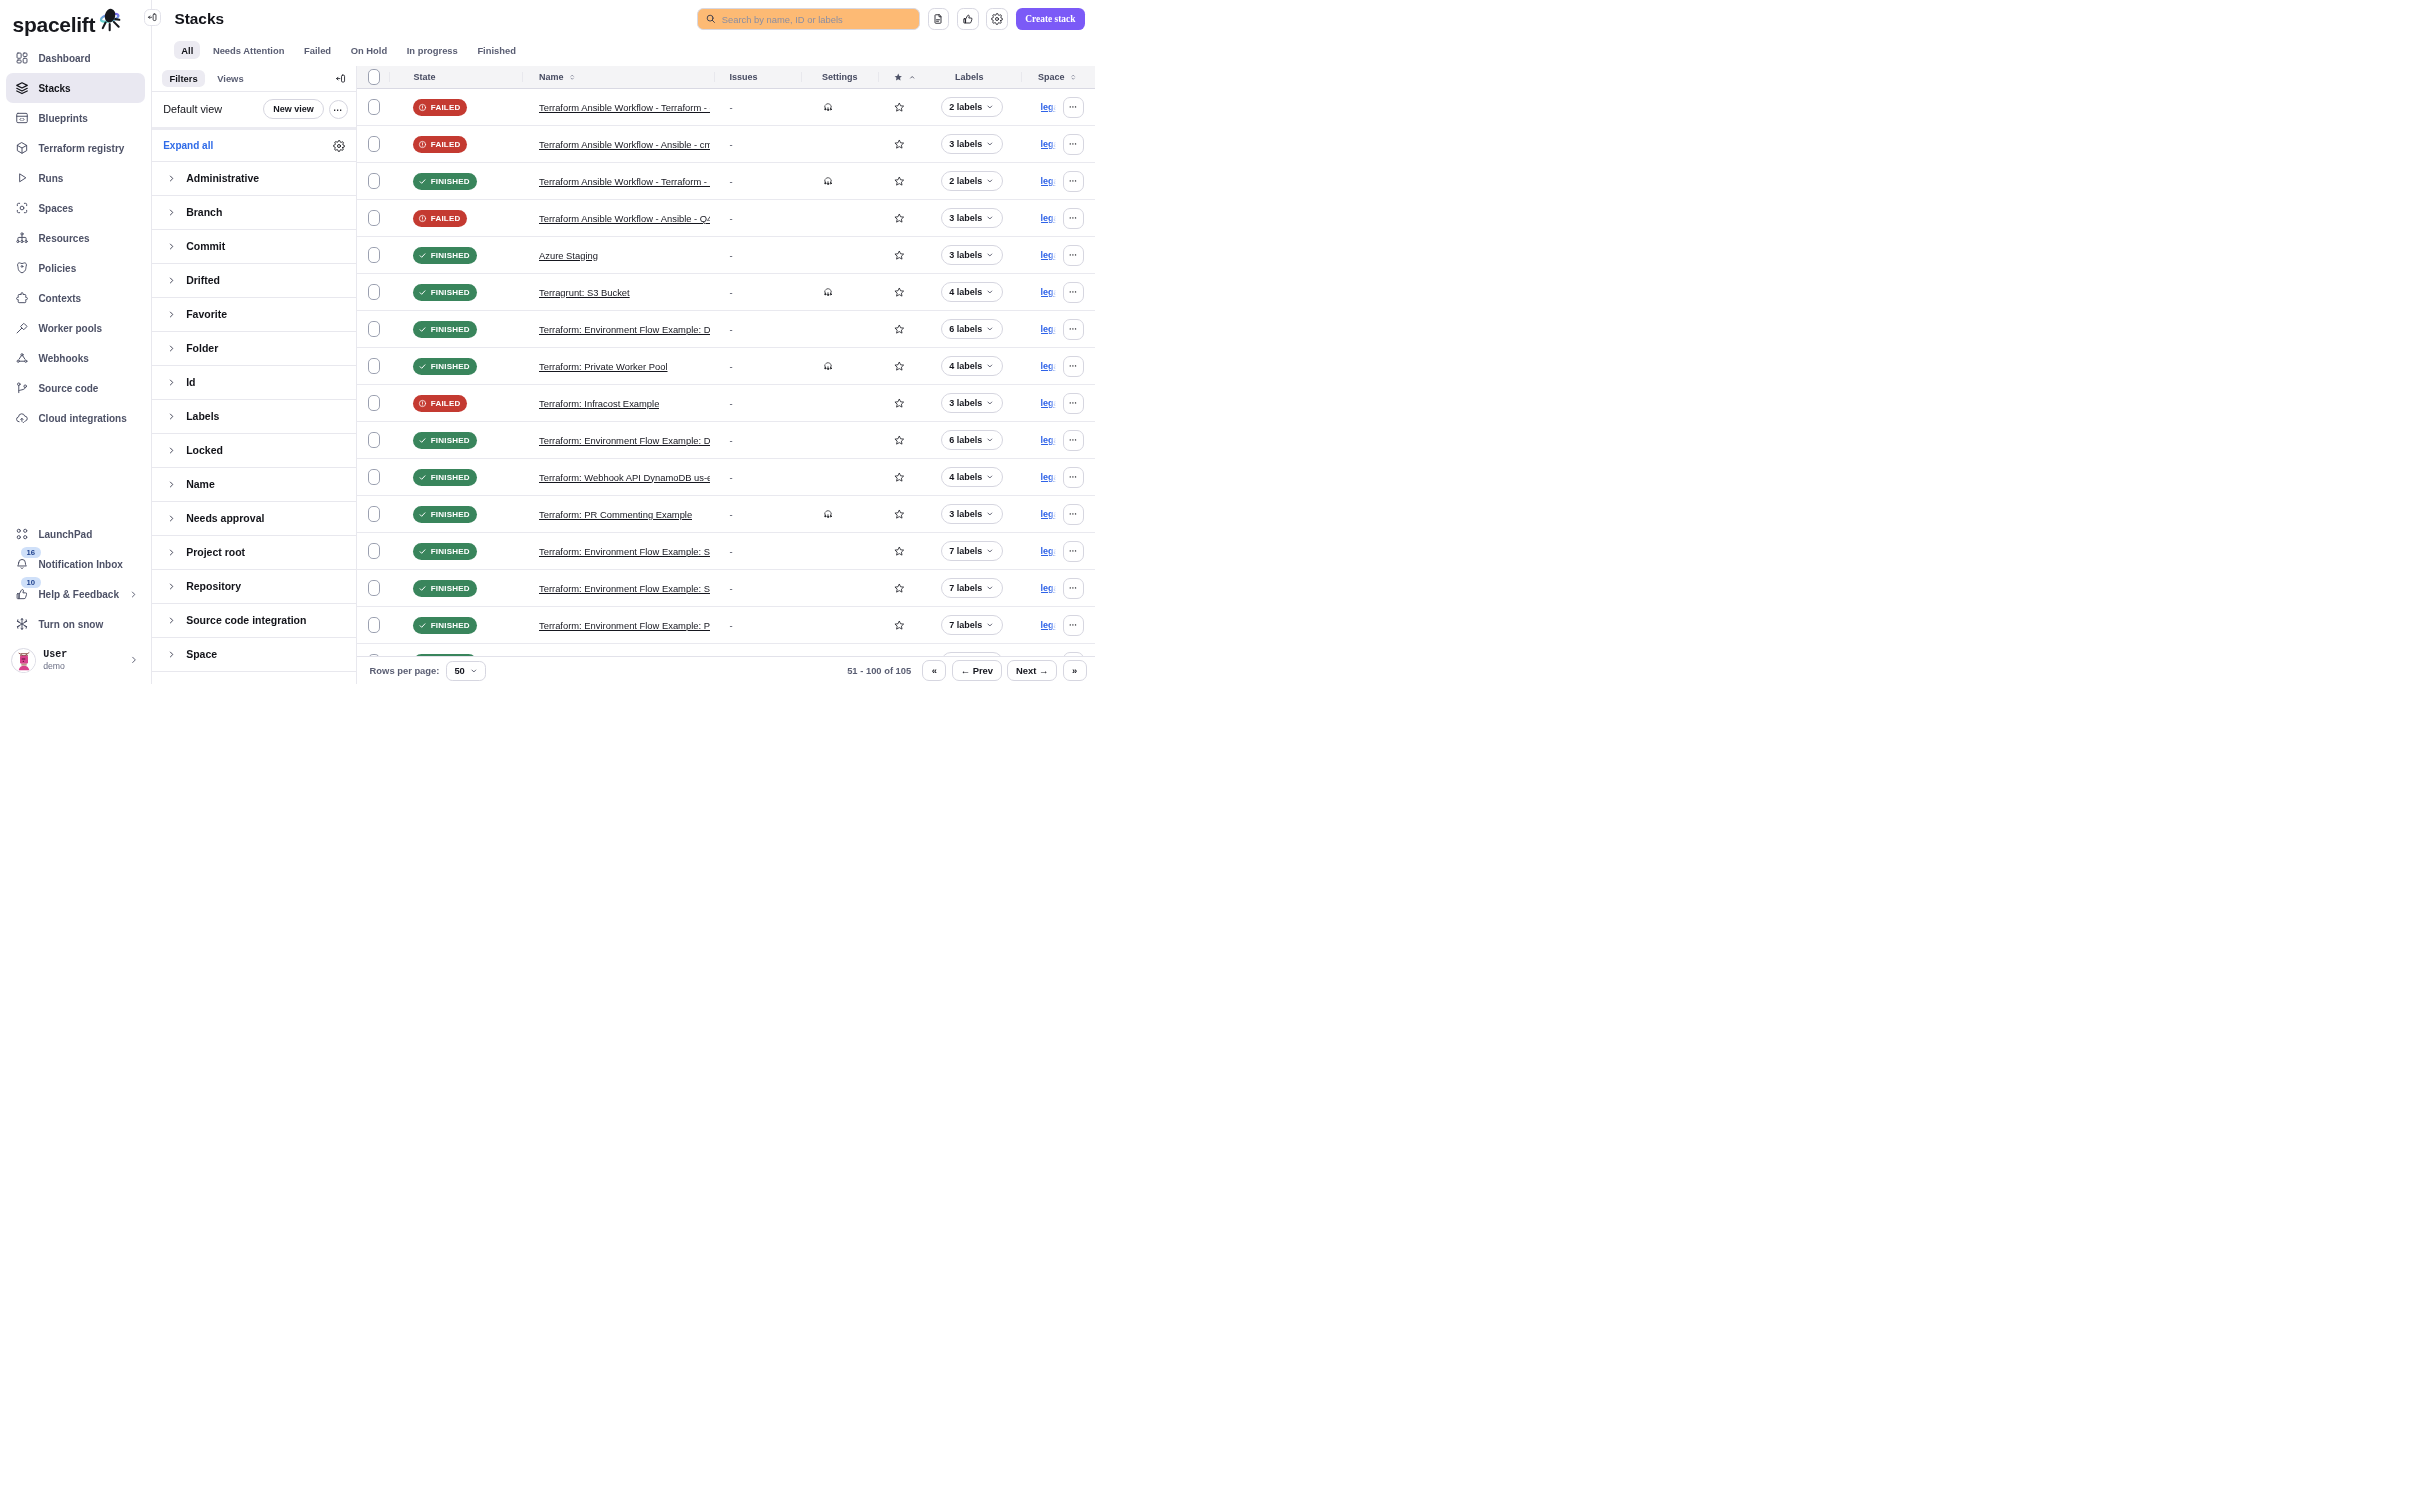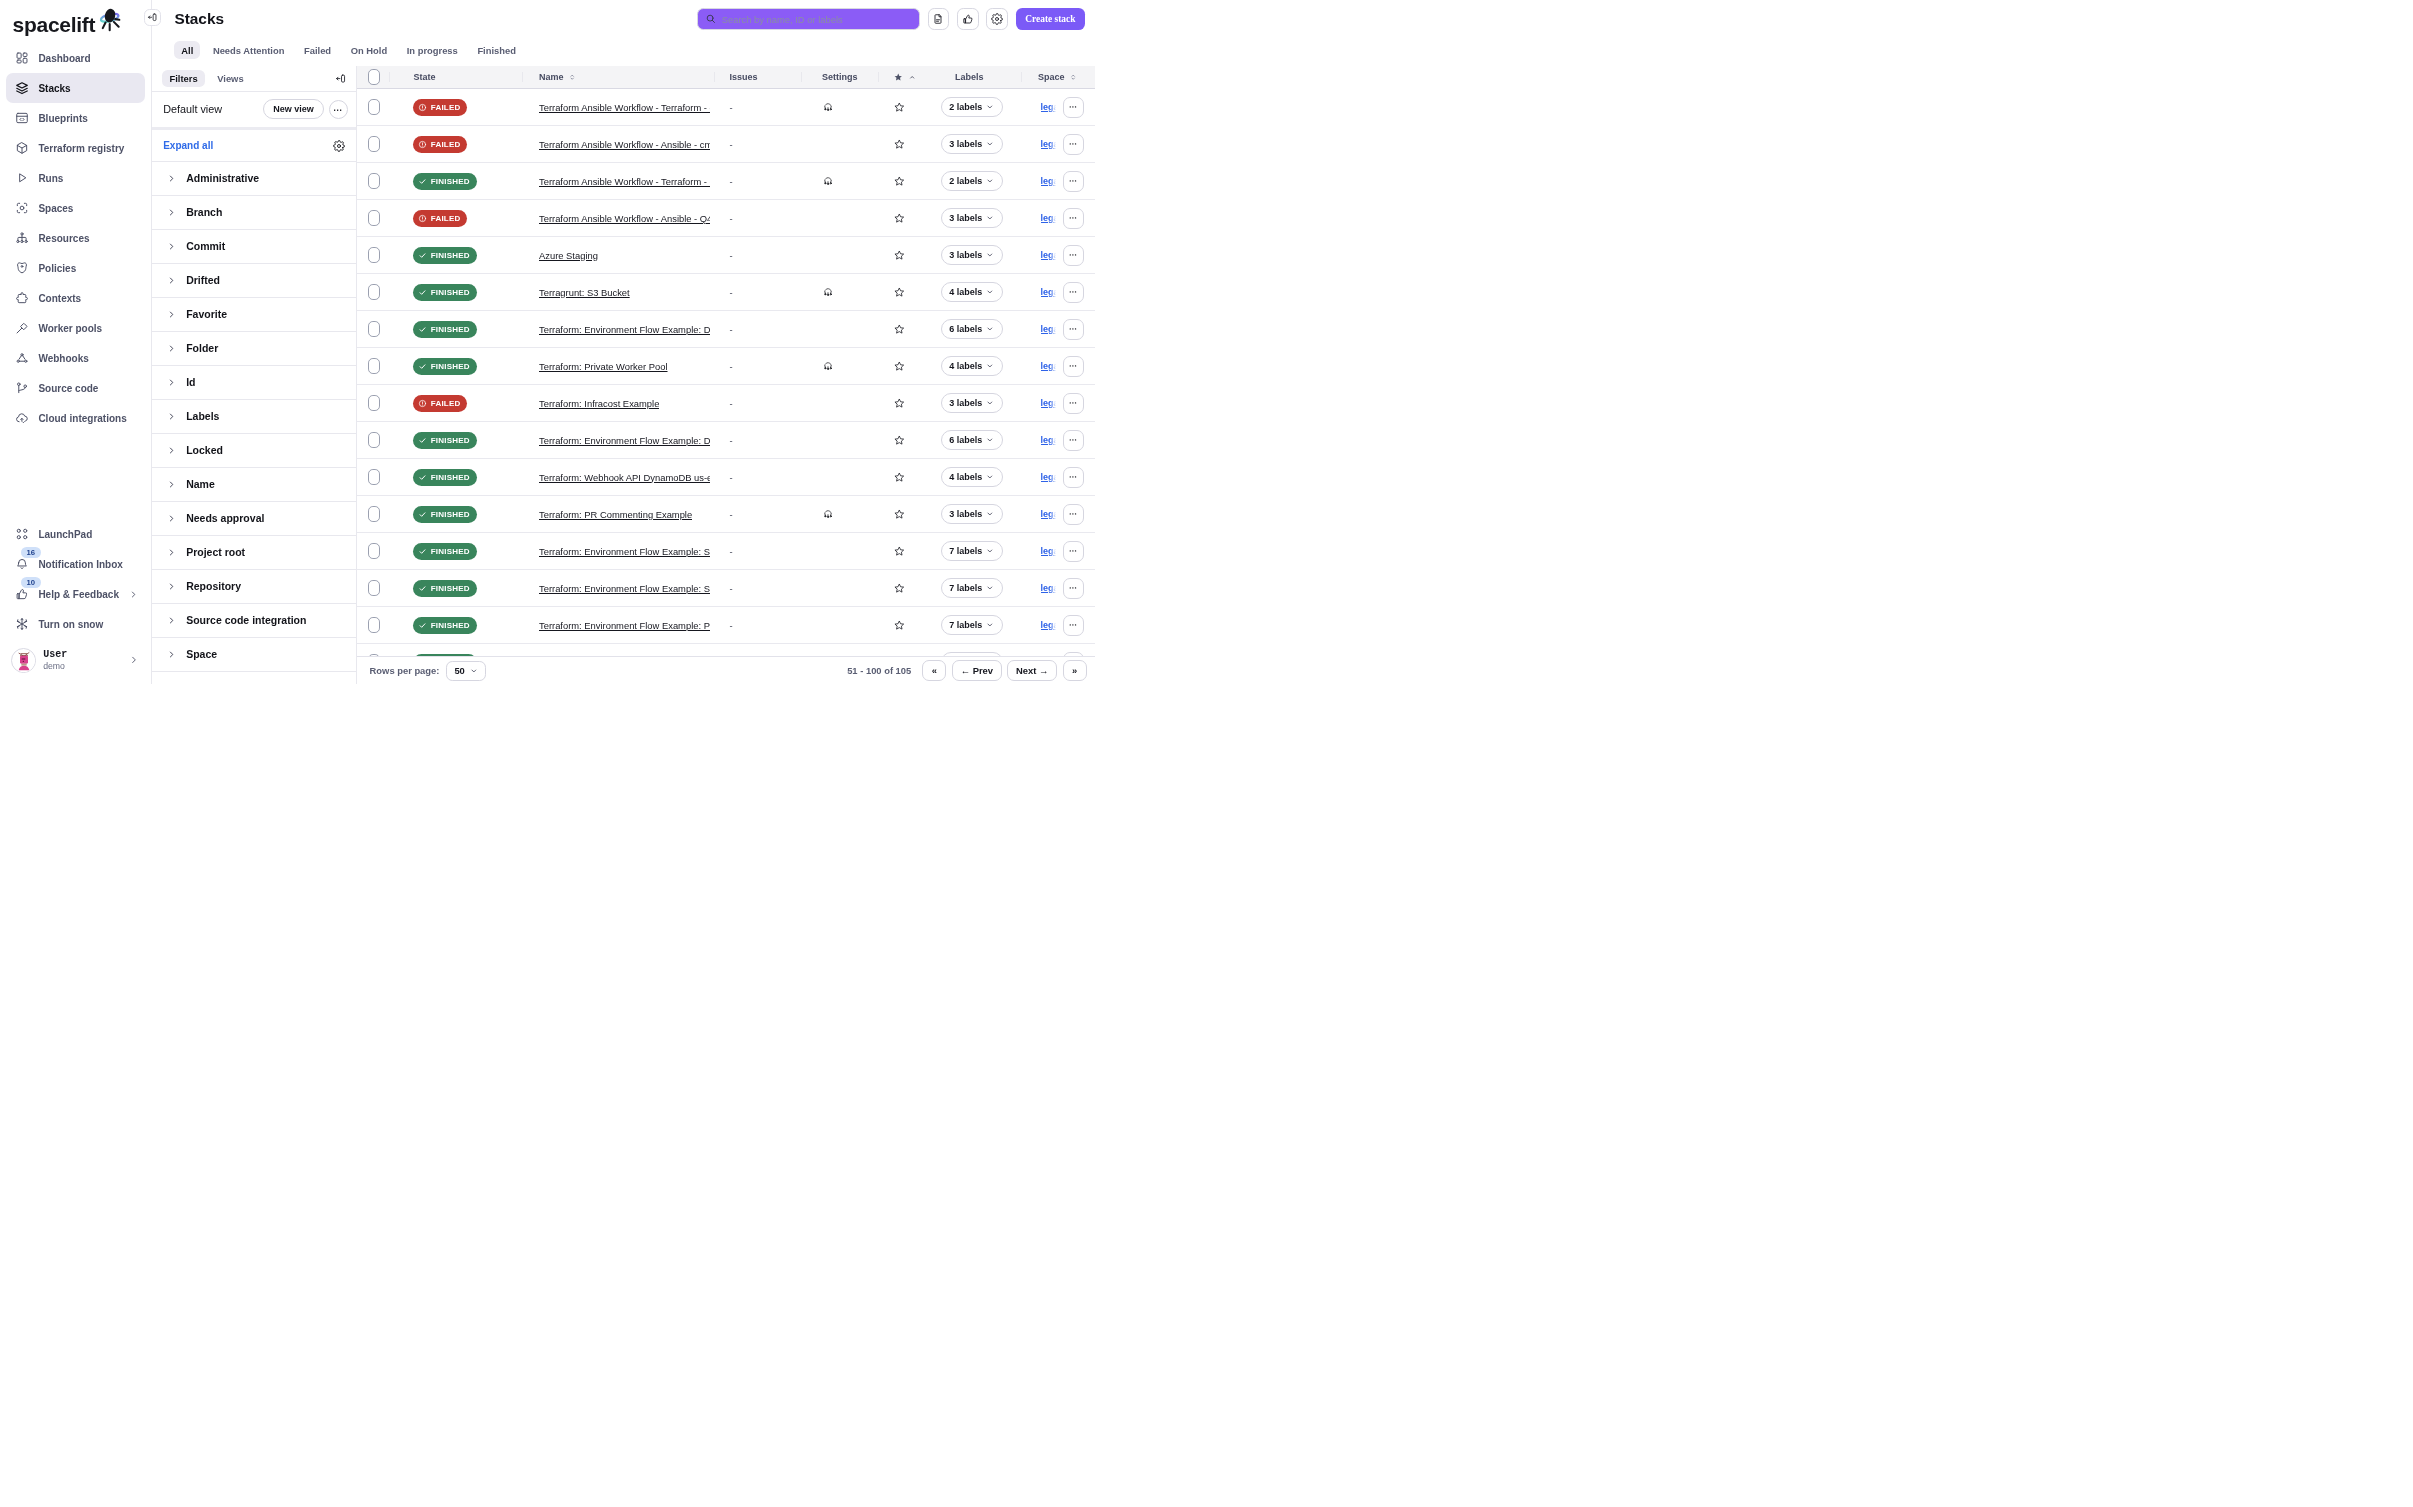--- a/index.html
+++ b/index.html
@@ -39,21 +39,21 @@
   
   .main{flex:1;display:flex;flex-direction:column;position:relative;min-width:0;}
   .topbar{height:34px;display:flex;align-items:center;padding:4.2px 9.8px 0 9.8px;position:relative;}
   .collapse-btn{position:absolute;left:-8.4px;top:9px;width:17px;height:17px;border-radius:5.6px;
     background:#fff;border:0.7px solid #E2E2EA;display:flex;align-items:center;justify-content:center;
     color:#16171F;cursor:pointer;z-index:5;}
   .collapse-btn svg{width:10.5px;height:10.5px;}
   .page-title{font-size:15.4px;font-weight:800;color:#121319;margin-left:12.6px;}
   .topbar-right{margin-left:auto;display:flex;align-items:center;gap:7.7px;}
   .search-box{display:flex;align-items:center;gap:5.6px;width:223px;height:21.6px;border:0.7px solid #D8D8E2;
-    border-radius:6.3px;padding:0 7px;background:#8b5cf6;}
+    border-radius:6.3px;padding:0 7px;background:#fdba74;}
   .search-box svg{width:11.2px;height:11.2px;color:#33364A;}
   .search-box input{border:none;outline:none;flex:1;font-size:9.4px;color:#16171F;background:transparent;
     font-family:inherit;}
   .search-box input::placeholder{color:#8A8EA3;}
   .icon-btn{width:21.6px;height:21.6px;border:0.7px solid #D8D8E2;border-radius:6.3px;background:#fff;
     display:flex;align-items:center;justify-content:center;color:#16171F;cursor:pointer;}
   .icon-btn svg{width:12px;height:12px;}
   .create-btn{height:22.3px;padding:0 9.8px;background:var(--accent);color:#fff;border:none;border-radius:6.3px;
     font-size:9.4px;font-weight:700;cursor:pointer;font-family:Liberation Serif, serif;}
 

